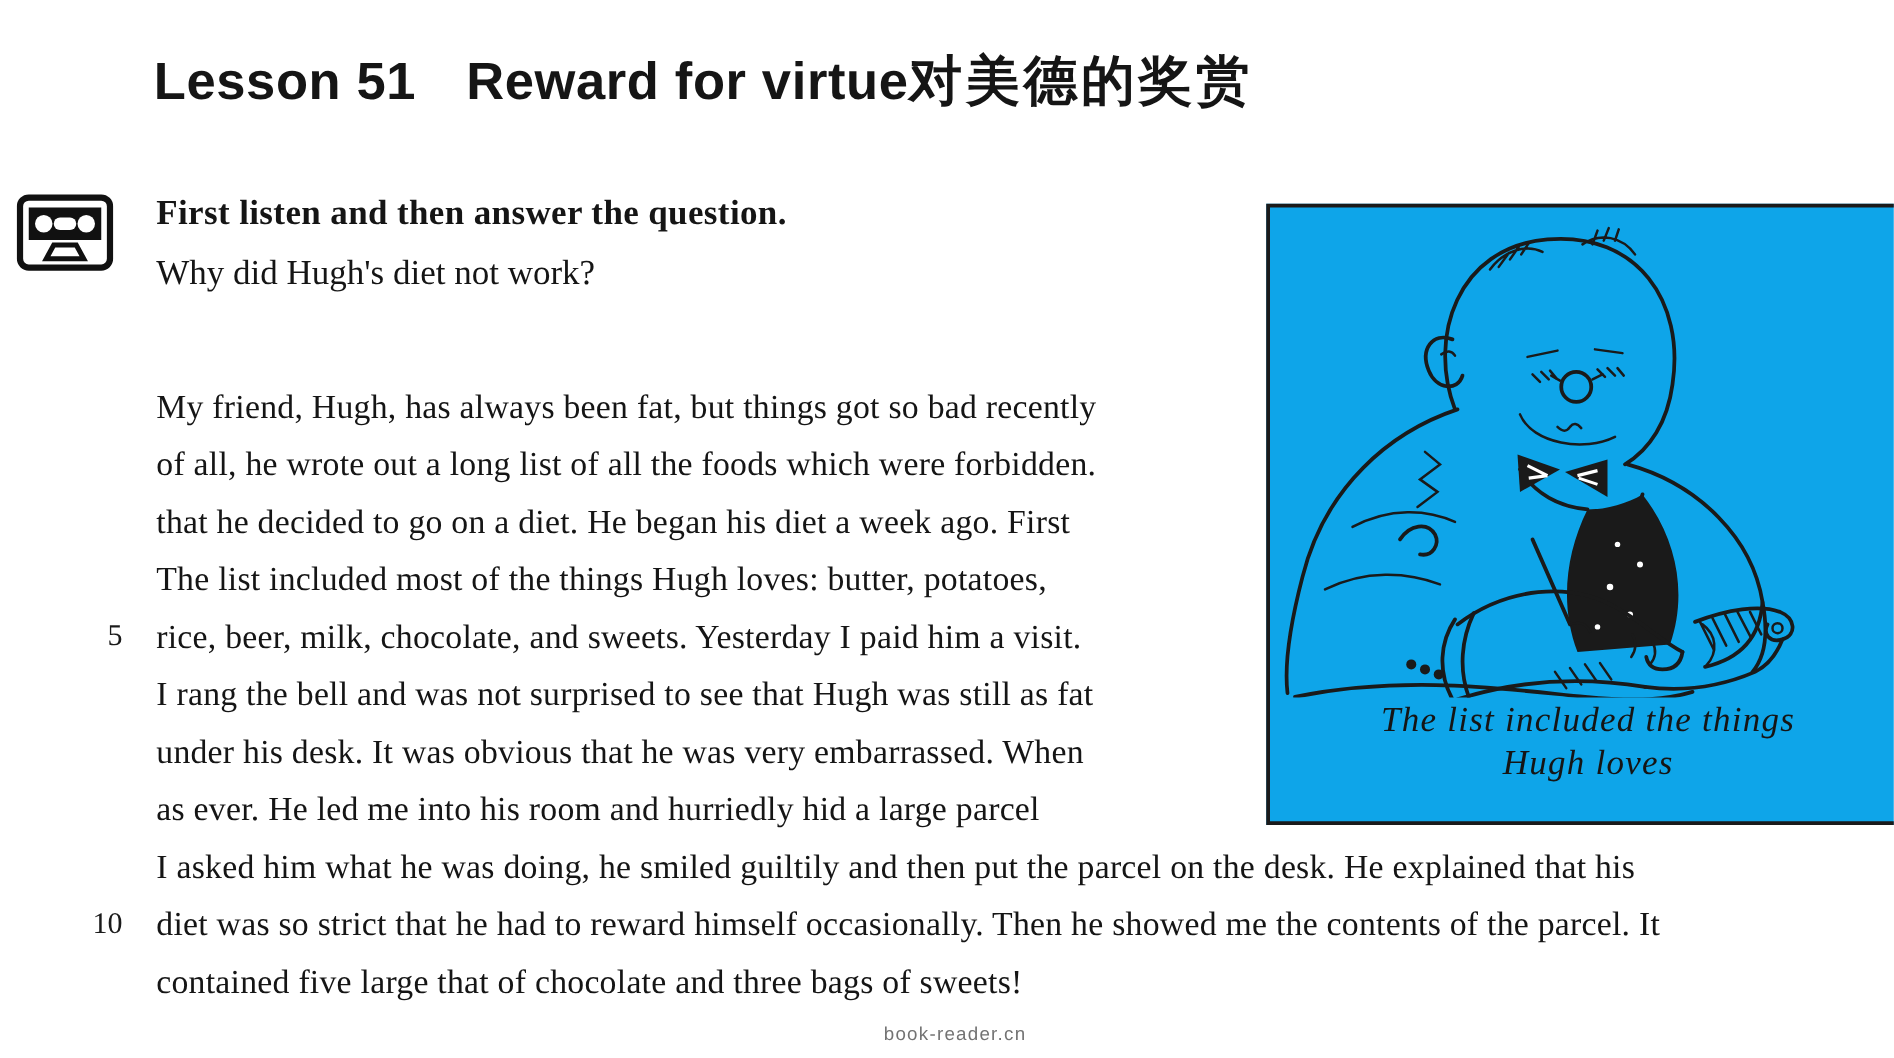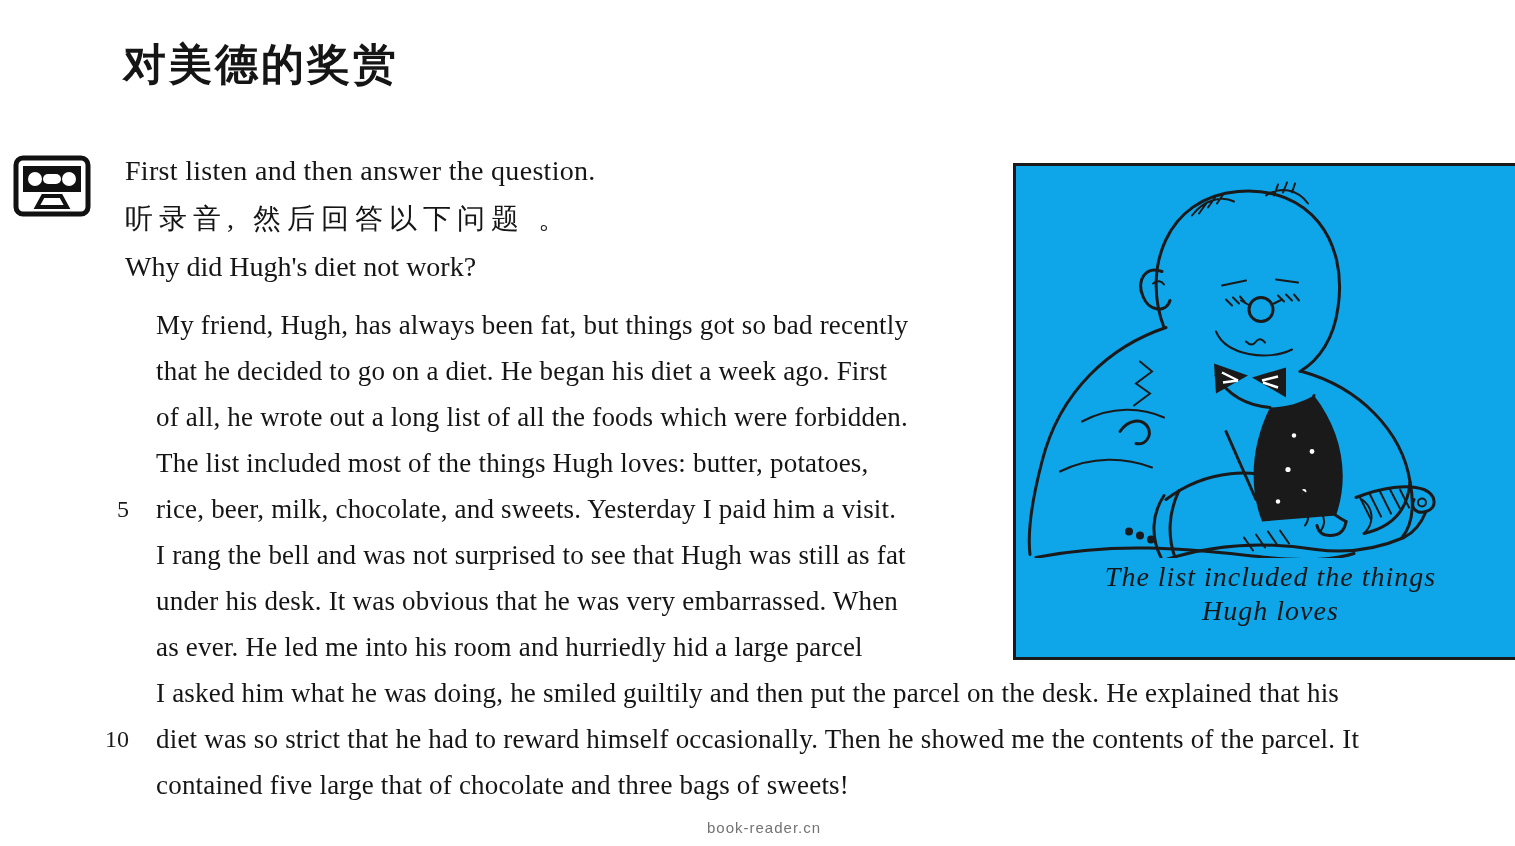--- a/index.html
+++ b/index.html
@@ -24,25 +24,25 @@
   }
   .title-en { margin-left: 40px; }
   .title-zh { font-size: 43px; letter-spacing: 3px; }
 
   
   .cassette { position: absolute; left: 13px; top: 155px; width: 78px; height: 66px; }
 
   
   .instructions { position: absolute; left: 125px; top: 147px; }
   .instructions p { margin: 0; height: 48px; line-height: 48px; white-space: nowrap; font-size: 28px; }
-  .instr-head { font-weight: normal; letter-spacing: 0.3px; }
+  .instr-head { font-weight: bold; letter-spacing: 0.3px; }
   .instr-zh { font-size: 27px; letter-spacing: 6px; }
 
   
-  .passage { position: absolute; left: 0; top: 302px; width: 1221px; padding-left: 31px; }
+  .passage { position: absolute; left: 0; top: 302px; width: 1221px; }
   .pline { display: flex; height: 46px; line-height: 46px; white-space: nowrap; font-size: 27px; }
   .lnum { flex: 0 0 98px; width: 98px; text-align: right; font-size: 24px; color: #1a1a1a; }
   .ltext { margin-left: 27px; letter-spacing: 0.2px; }
 
   
   figure.illus {
     position: absolute; left: 1013px; top: 163px;
     width: 515px; height: 497px;
     margin: 0; box-sizing: border-box;
     border: 3px solid #1a1a1a;
@@ -71,52 +71,53 @@
   .ink { stroke: #1a1a1a; fill: none; stroke-width: 3; stroke-linecap: round; stroke-linejoin: round; }
   .ink-thin { stroke: #1a1a1a; fill: none; stroke-width: 2; stroke-linecap: round; }
   .ink-fill { fill: #1a1a1a; stroke: none; }
 </style>
 </head>
 <body>
 
 <div class="page">
 
   <header class="title-row">
+    <span>Lesson 51</span>
+    <span class="title-en">Reward for virtue</span>
     <span class="title-zh">对美德的奖赏</span>
   </header>
 
   <div class="cassette">
     <svg viewBox="0 0 78 66" width="78" height="66" aria-hidden="true">
       <rect x="3" y="3" width="72" height="56" rx="7" fill="#ffffff" stroke="#111111" stroke-width="5"></rect>
       <rect x="10" y="11" width="58" height="26" fill="#111111"></rect>
       <circle cx="22" cy="24" r="7" fill="#ffffff"></circle>
       <circle cx="56" cy="24" r="7" fill="#ffffff"></circle>
       <rect x="30" y="19" width="18" height="10" rx="5" fill="#ffffff"></rect>
       <path d="M24,52 L54,52 L48,41 L30,41 Z" fill="#ffffff" stroke="#111111" stroke-width="4"></path>
     </svg>
   </div>
 
   <section class="instructions">
     <p class="instr-head">First listen and then answer the question.</p>
-    <p class="instr-zh">听录音, 然后回答以下问题 。</p>
     <p class="instr-q">Why did Hugh's diet not work?</p>
   </section>
 
   <section class="passage">
     <div class="pline">
       <span class="lnum"></span>
       <span class="ltext">My friend, Hugh, has always been fat, but things got so bad recently</span>
     </div>
     <div class="pline">
       <span class="lnum"></span>
+      <span class="ltext">of all, he wrote out a long list of all the foods which were forbidden.</span>
+    </div>
+    <div class="pline">
+      <span class="lnum"></span>
       <span class="ltext">that he decided to go on a diet. He began his diet a week ago. First</span>
-    </div>
-    <div class="pline">
-      <span class="lnum"></span>
-      <span class="ltext">of all, he wrote out a long list of all the foods which were forbidden.</span>
     </div>
     <div class="pline">
       <span class="lnum"></span>
       <span class="ltext">The list included most of the things Hugh loves: butter, potatoes,</span>
     </div>
     <div class="pline">
       <span class="lnum">5</span>
       <span class="ltext">rice, beer, milk, chocolate, and sweets. Yesterday I paid him a visit.</span>
     </div>
     <div class="pline">

